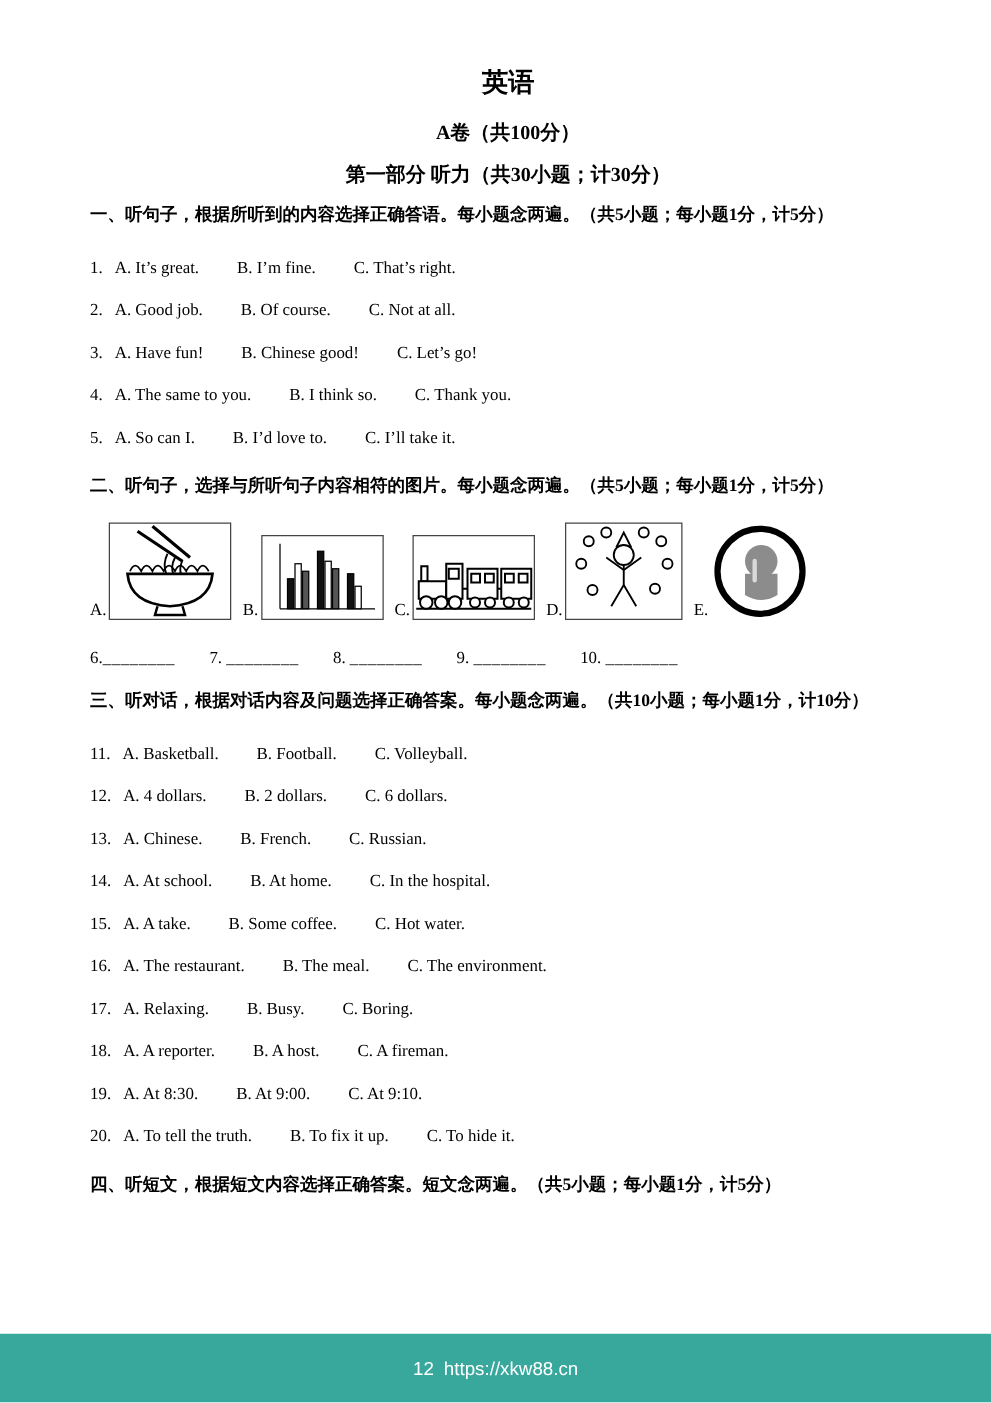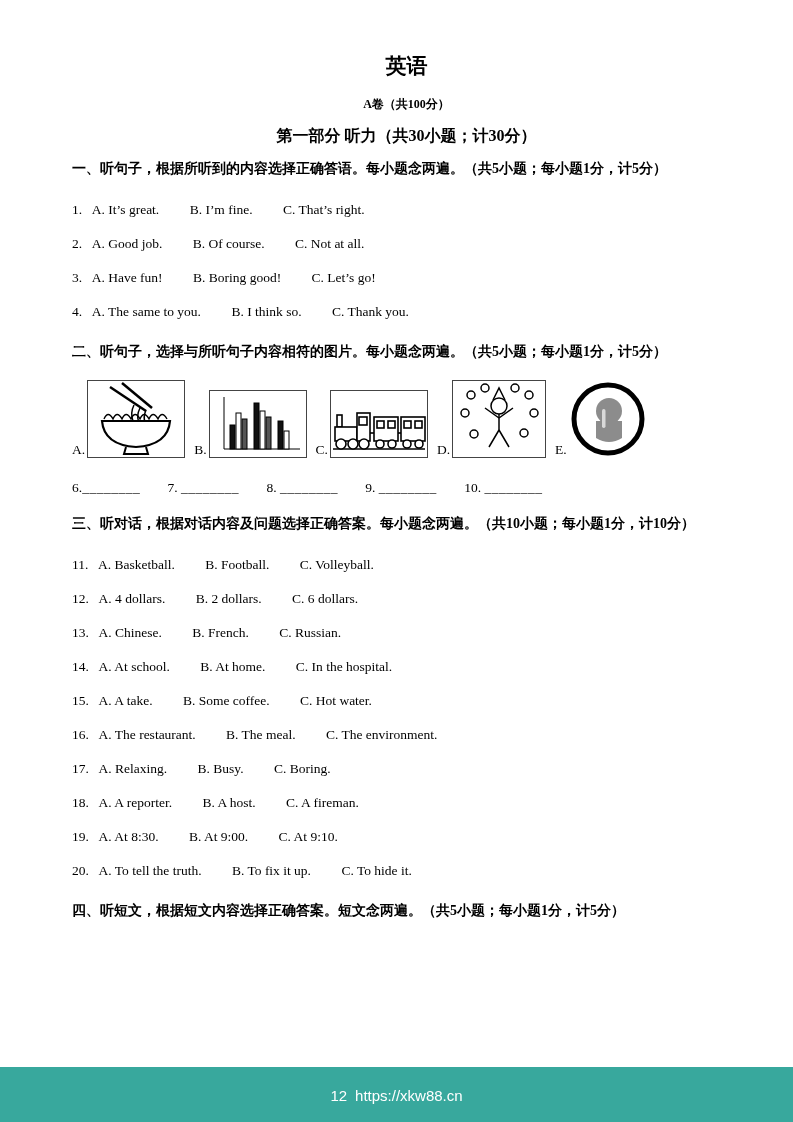--- a/index.html
+++ b/index.html
@@ -17,21 +17,21 @@
     padding: 52px 52px 0 72px;
   }
   .doc-title {
     text-align: center;
     font-size: 21px;
     font-weight: bold;
     margin: 0 0 16px 0;
   }
   .doc-subtitle {
     text-align: center;
-    font-size: 12px;
+    font-size: 16px;
     font-weight: bold;
     margin: 0 0 13px 0;
   }
   .part-header {
     text-align: center;
     font-size: 16px;
     font-weight: bold;
     margin: 0 0 8px 0;
   }
   .sec-header {
@@ -112,28 +112,34 @@
   </p>
   <p class="q-line">
     <span class="q-num">2.</span>
     <span class="q-opt">A. Good job.</span>
     <span class="q-opt">B. Of course.</span>
     <span class="q-opt">C. Not at all.</span>
   </p>
   <p class="q-line">
     <span class="q-num">3.</span>
     <span class="q-opt">A. Have fun!</span>
-    <span class="q-opt">B. Boring good!</span>
+    <span class="q-opt">B. Chinese good!</span>
     <span class="q-opt">C. Let’s go!</span>
   </p>
   <p class="q-line">
     <span class="q-num">4.</span>
     <span class="q-opt">A. The same to you.</span>
     <span class="q-opt">B. I think so.</span>
     <span class="q-opt">C. Thank you.</span>
+  </p>
+  <p class="q-line">
+    <span class="q-num">5.</span>
+    <span class="q-opt">A. So can I.</span>
+    <span class="q-opt">B. I’d love to.</span>
+    <span class="q-opt">C. I’ll take it.</span>
   </p>
 
   <div class="sec-header">二、听句子，选择与所听句子内容相符的图片。每小题念两遍。（共5小题；每小题1分，计5分）</div>
 
   <div class="img-row">
     <div class="img-unit">
       <span class="img-label">A.</span>
       <span class="img-box">
         <svg viewBox="0 0 96 76" width="96" height="76">
           <g fill="none" stroke="#000">

